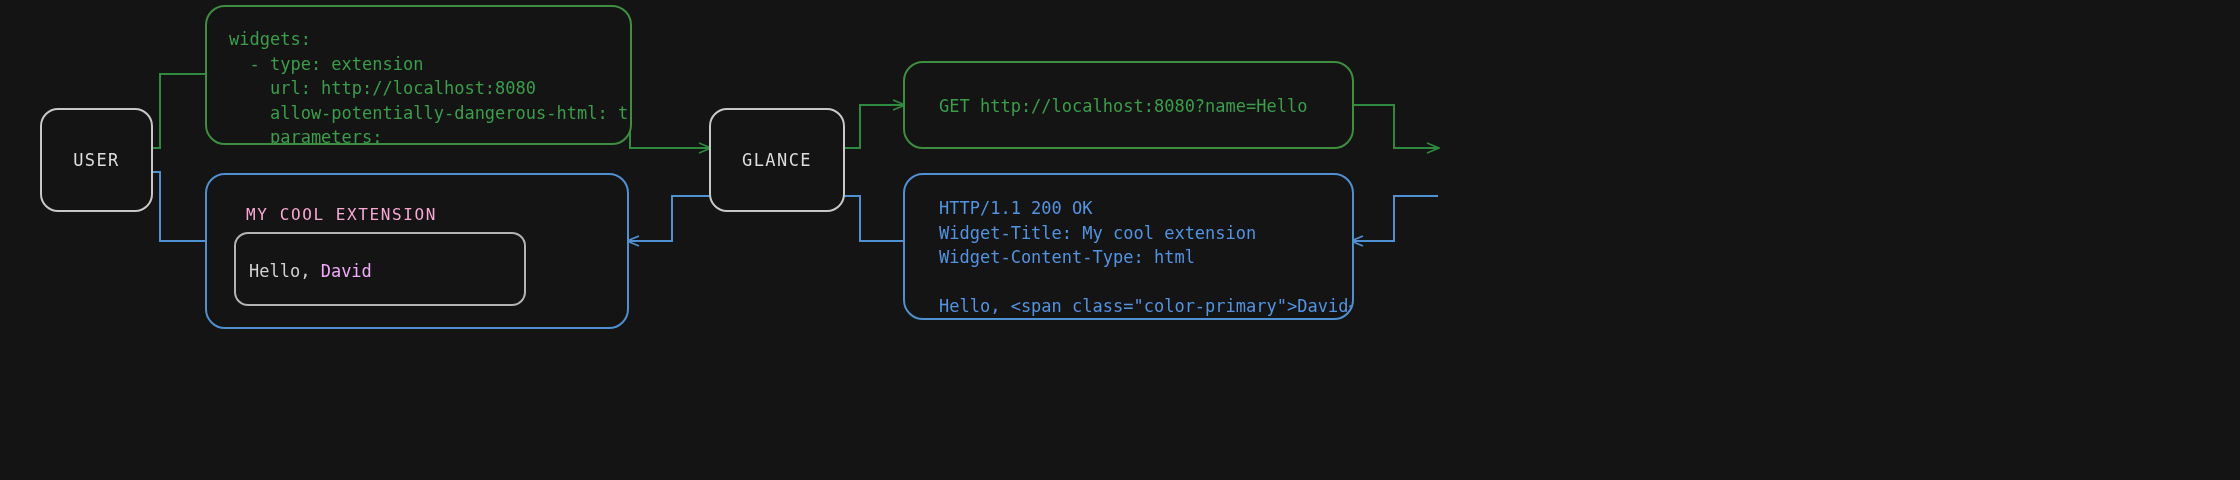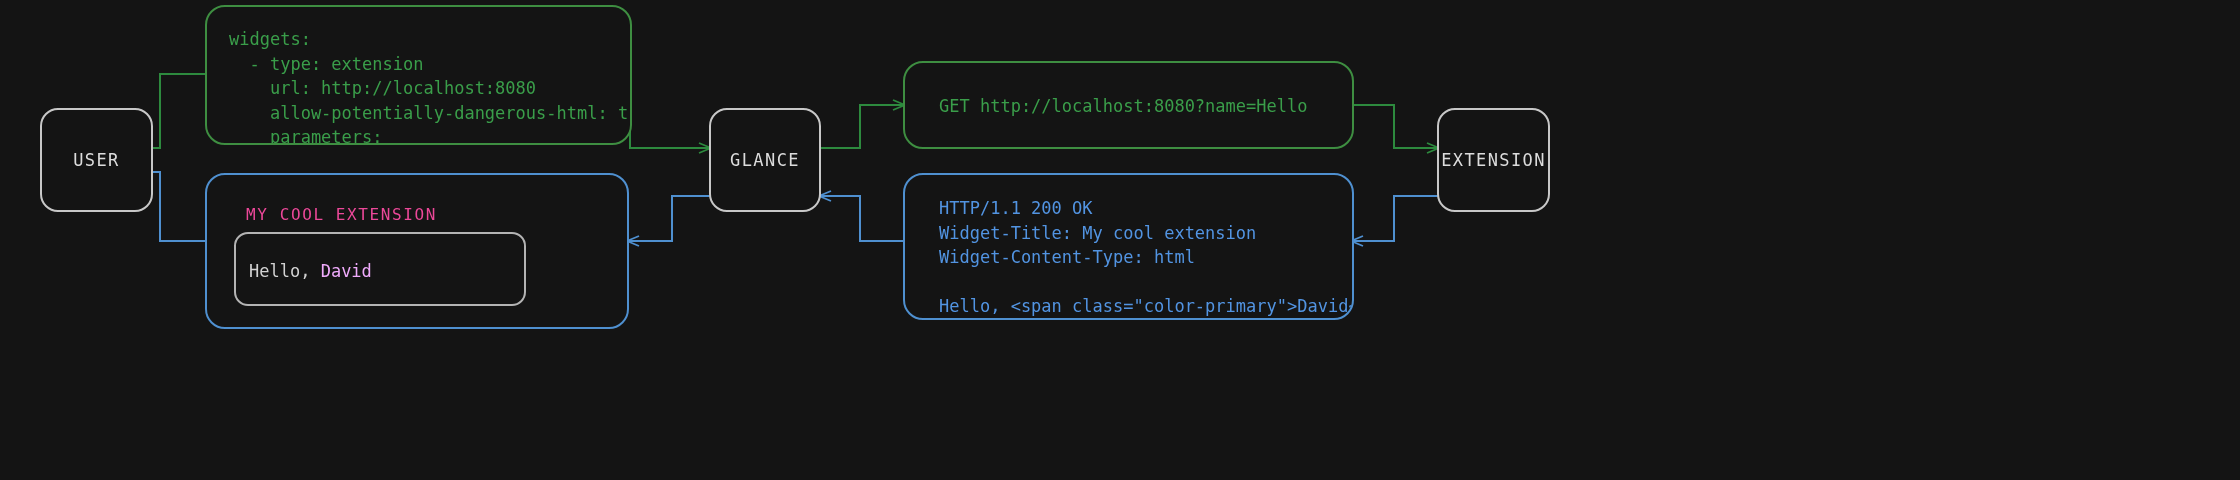--- a/index.html
+++ b/index.html
@@ -64,21 +64,21 @@
 
   .widget-card {
     position: absolute;
     border: 2px solid #b4b4b4;
     border-radius: 14px;
     background: #141414;
     box-sizing: border-box;
   }
   .widget-title {
     position: absolute;
-    color: #ec4899;
+    color: #f9a8d4;
     font-family: "DejaVu Sans Mono", "Liberation Mono", monospace;
     font-size: 16px;
     letter-spacing: 1.6px;
     white-space: nowrap;
   }
   .widget-body {
     position: absolute;
     font-family: "DejaVu Sans Mono", "Liberation Mono", monospace;
     font-size: 17px;
     color: #d2d2d2;
@@ -118,27 +118,24 @@
       <path stroke="#4f90d0" d="M710,196 L672,196 L672,241 L628,241" marker-end="url(#ah-blue)"></path>
 
       <path stroke="#4f90d0" d="M206,241 L160,241 L160,172 L122,172" marker-end="url(#ah-blue)"></path>
     </g>
   </svg>
 
   <div class="node" style="left:9px; top:108px; width:113px; height:104px;margin-left:31px;">
     <span class="node-label">USER</span>
   </div>
 
-  <div class="node" style="left:709px; top:108px; width:112px; height:104px;">
+  <div class="node" style="left:709px; top:108px; width:136px; height:104px;">
     <span class="node-label">GLANCE</span>
   </div>
 
-  <div class="node" style="left:1437px; top:108px; width:113px; height:104px;">
-    <span class="node-label">EXTENSION</span>
-  </div>
 
   <div class="codebox green" style="left:205px; top:5px; width:427px; height:140px;">
     <pre class="code green" style="position:absolute; left:22px; top:20px;">widgets:
   - type: extension
     url: http://localhost:8080
     allow-potentially-dangerous-html: true
     parameters:
       name: David</pre>
   </div>
 

